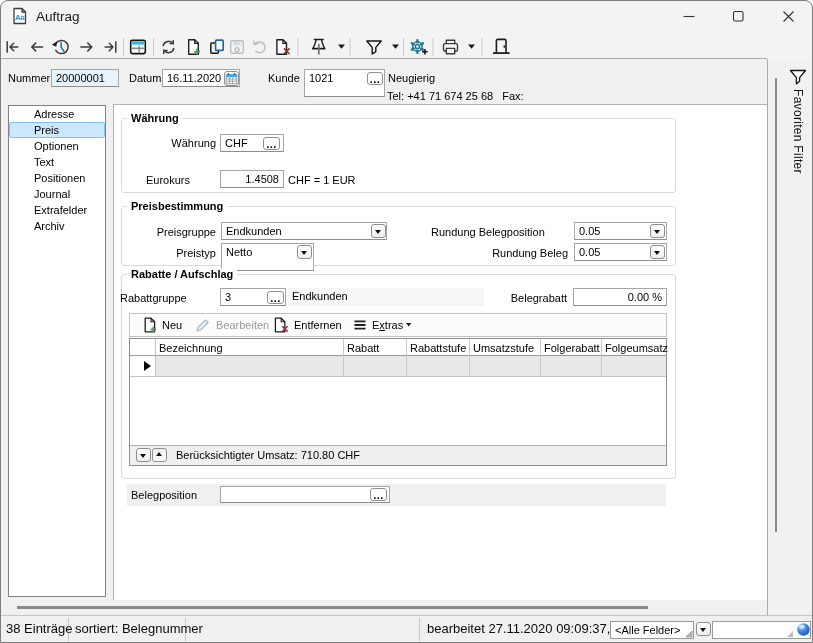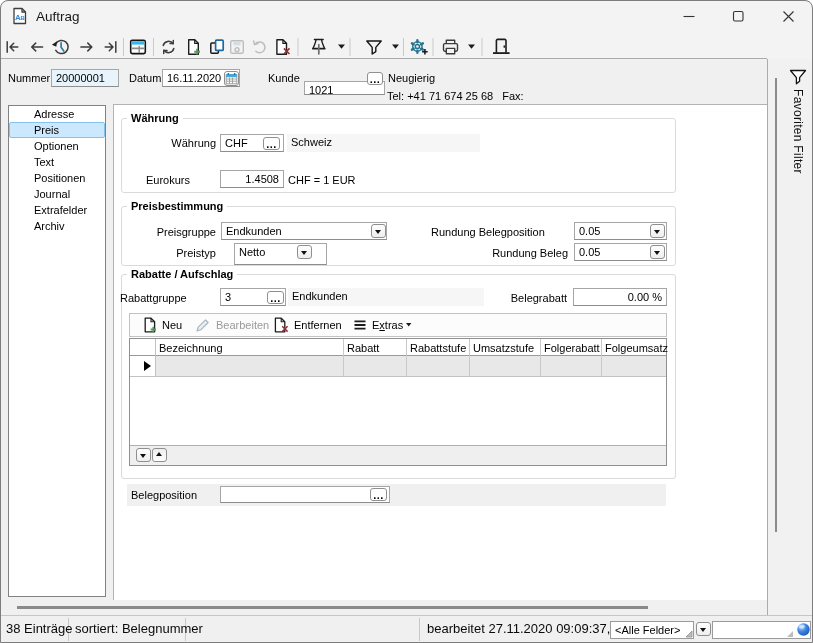--- a/index.html
+++ b/index.html
@@ -134,55 +134,54 @@
 <div class="fld" style="left:162px;top:69px;width:78px;height:18px">16.11.2020</div>
 <div class="ab" style="left:224px;top:70.5px;width:15px;height:15px;background:#fff;border:1px solid #8f8f8f;border-radius:3px">
 <svg width="13" height="13" viewBox="0 0 13 13" style="margin:0 0 0 0">
  <rect x="1.2" y="2.6" width="10.6" height="9.2" fill="#fff" stroke="#9a9a9a" stroke-width="1"></rect>
  <rect x="1.2" y="2.2" width="10.6" height="3" fill="#3fa9dc"></rect>
  <path d="M3.4 1v2M9.6 1v2" stroke="#2277a8" stroke-width="1.4"></path>
  <path d="M1.5 7h10M1.5 9.2h10M4.5 5.5v6M7.5 5.5v6" stroke="#9a9a9a" stroke-width="0.9" fill="none"></path>
 </svg>
     </div>
 <div class="lbl" style="left:268px;top:72px">Kunde</div>
-<div class="fld" style="left:304px;top:81px;width:81px;height:14px">1021</div>
+<div class="fld" style="left:304px;top:69px;width:81px;height:28px">1021</div>
 <div class="dots" style="left:367px;top:71.5px;width:16px;height:13px">...</div>
 <div class="lbl" style="left:388px;top:72px">Neugierig</div>
 <div class="lbl" style="left:387px;top:90px">Tel: +41 71 674 25 68&nbsp;&nbsp;&nbsp;Fax:</div>
 <div class="ab" style="left:8px;top:105px;width:98px;height:492px;background:#fff;border:1px solid #828282"></div>
 <div class="ab" style="left:9px;top:122px;width:96px;height:16px;background:#cce8ff;border:1px solid #84c3ef;border-radius:2px"></div>
 <div class="lbl" style="left:34px;top:108px">Adresse</div>
 <div class="lbl" style="left:34px;top:124px">Preis</div>
 <div class="lbl" style="left:34px;top:140px">Optionen</div>
 <div class="lbl" style="left:34px;top:156px">Text</div>
 <div class="lbl" style="left:34px;top:172px">Positionen</div>
 <div class="lbl" style="left:34px;top:188px">Journal</div>
 <div class="lbl" style="left:34px;top:204px">Extrafelder</div>
 <div class="lbl" style="left:34px;top:220px">Archiv</div>
 
 <div class="grp" style="left:121px;top:118px;width:555px;height:75px"></div>
 <div class="gtit" style="left:127px;top:112px">Währung</div>
 <div class="lbl" style="left:120px;top:137px;width:96px;text-align:right">Währung</div>
 <div class="fld" style="left:220px;top:134px;width:64px;height:18px">CHF</div>
 <div class="dots" style="left:263px;top:136.5px;width:17px;height:13px">...</div>
-<div class="gfld" style="left:287px;top:134px;width:193px;height:18px">Schweiz</div>
 <div class="lbl" style="left:120px;top:174px;width:96px;text-align:center">Eurokurs</div>
 <div class="fld" style="left:220px;top:170px;width:64px;height:18px;text-align:right">1.4508</div>
 <div class="lbl" style="left:288px;top:174px">CHF = 1 EUR</div>
 
 <div class="grp" style="left:121px;top:206px;width:555px;height:60px"></div>
 <div class="gtit" style="left:127px;top:200px">Preisbestimmung</div>
 <div class="lbl" style="left:120px;top:226px;width:96px;text-align:right">Preisgruppe</div>
 <div class="fld" style="left:221px;top:222px;width:166px;height:18px">Endkunden</div>
 <div class="cbtn" style="left:371px;top:224px"></div>
 <div class="lbl" style="left:431px;top:226px;width:148px;text-align:left">Rundung Belegposition</div>
 <div class="fld" style="left:574px;top:222px;width:93px;height:18px">0.05</div>
 <div class="cbtn" style="left:650px;top:224px"></div>
 <div class="lbl" style="left:120px;top:247px;width:96px;text-align:right">Preistyp</div>
-<div class="fld" style="left:234px;top:243px;width:93px;height:22px">Netto</div>
+<div class="fld" style="left:221px;top:243px;width:93px;height:28px">Netto</div>
 <div class="cbtn" style="left:297px;top:245px"></div>
 <div class="lbl" style="left:420px;top:247px;width:148px;text-align:right">Rundung Beleg</div>
 <div class="fld" style="left:574px;top:243px;width:93px;height:18px">0.05</div>
 <div class="cbtn" style="left:650px;top:245px"></div>
 
 <div class="grp" style="left:121px;top:274px;width:555px;height:205px"></div>
 <div class="gtit" style="left:127px;top:268px">Rabatte / Aufschlag</div>
 <div class="lbl" style="left:120px;top:292px;width:96px;">Rabattgruppe</div>
 <div class="fld" style="left:220px;top:288px;width:66px;height:18px">3</div>
 <div class="dots" style="left:267px;top:290.5px;width:17px;height:13px">...</div>
@@ -230,20 +229,21 @@
 <div class="lbl" style="left:159px;top:342px">Bezeichnung</div>
 <div class="lbl" style="left:347px;top:342px">Rabatt</div>
 <div class="lbl" style="left:410px;top:342px">Rabattstufe</div>
 <div class="lbl" style="left:473px;top:342px">Umsatzstufe</div>
 <div class="lbl" style="left:544px;top:342px">Folgerabatt</div>
 <div class="lbl" style="left:605px;top:342px">Folgeumsatz</div>
 
 <div class="ab" style="left:130px;top:445px;width:536px;height:20px;background:#efefef;border-top:1px solid #b0b0b0"></div>
 <div class="cbtn" style="left:136px;top:448px"></div>
 <div class="cbtn" style="left:152px;top:448px;transform:scaleY(-1)"></div>
+<div class="lbl" style="left:176px;top:449px">Berücksichtigter Umsatz: 710.80 CHF</div>
 
 <div class="ab" style="left:127px;top:484px;width:539px;height:22px;background:#f0f0f0"></div>
 <div class="lbl" style="left:131px;top:489px">Belegposition</div>
 <div class="fld" style="left:220px;top:486px;width:170px;height:17px"></div>
 <div class="dots" style="left:370px;top:488px;width:17px;height:13px">...</div>
 <div class="ab" style="left:767px;top:59px;width:1px;height:557px;background:#ababab"></div>
 <div class="ab" style="left:768px;top:59px;width:44px;height:557px;background:#f1f1f1"></div>
 <div class="ab" style="left:775px;top:78px;width:2px;height:454px;background:#8a8a8a"></div>
 <svg class="ab" style="left:789px;top:69px" width="18" height="17" viewBox="0 0 18 17">
  <path d="M1.5 1.5H16.5L10.6 8.6V12.2L7.4 14.8V8.6Z" fill="#fff" stroke="#141414" stroke-width="1.3" stroke-linejoin="round"></path>

